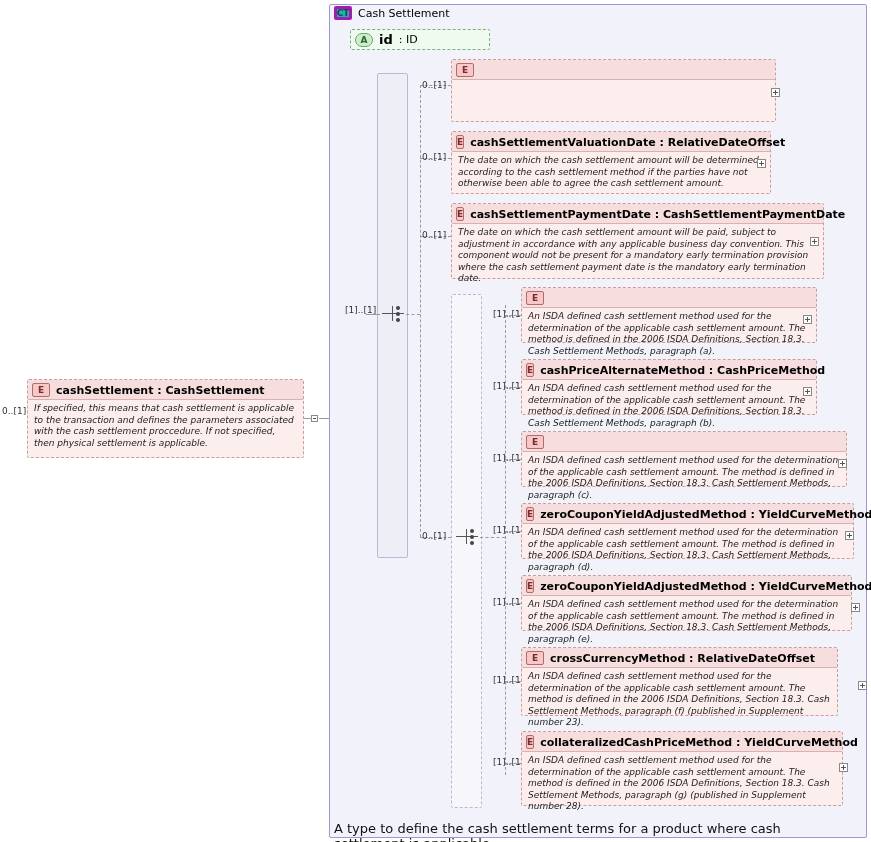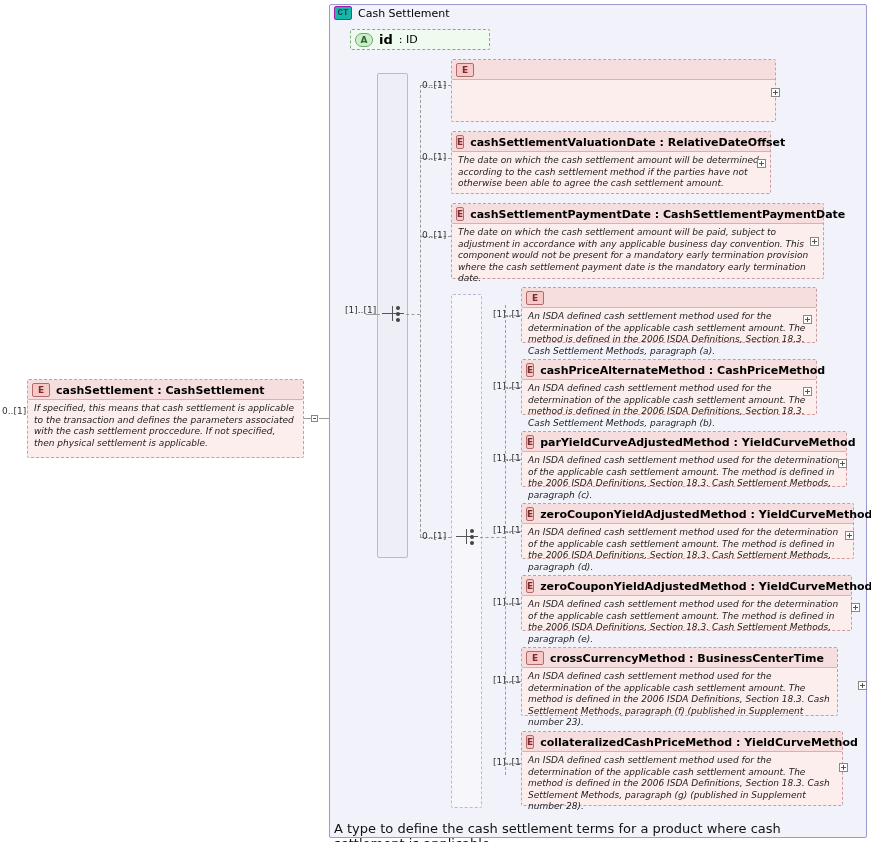--- a/index.html
+++ b/index.html
@@ -42,23 +42,22 @@
     align-items: center;
     justify-content: center;
     width: 18px; height: 14px;
     font-size: 9px;
     font-weight: bold;
     border-radius: 2px;
     box-sizing: border-box;
   }
   .tag-ct {
     background: #14b8a6;
-    border: 1px solid #a21caf;
+    border: 3px solid #a21caf;
     color: #333366;
-    font-family: Liberation Mono, monospace;
   }
   .tag-e {
     background: #f6c8c8;
     border: 1px solid #b36a6a;
     color: #7a2b2b;
   }
   .tag-a {
     background: #cfeccf;
     border: 1px solid #6aab6a;
     color: #2b6a2b;
@@ -313,21 +312,20 @@
     </div>
     <div class="elem-doc">An ISDA defined cash settlement method used for the determination of the applicable cash settlement amount. The method is defined in the 2006 ISDA Definitions, Section 18.3. Cash Settlement Methods, paragraph (b).</div>
   </div>
   <div class="plus" style="left:803px; top:387px;"></div>
 
   <div class="line dash-h" style="left:505px; top:459px; width:16px;"></div>
   <div class="card" style="left:493px; top:453px;">[1]..[1]</div>
   <div class="elem dashed" style="left:521px; top:431px; width:326px; height:56px;">
     <div class="elem-head">
       <span class="tag tag-e">E</span>
-      <span class="elem-name">parYieldCurveAdjustedMethod : YieldCurveMethod</span>
     </div>
     <div class="elem-doc">An ISDA defined cash settlement method used for the determination of the applicable cash settlement amount. The method is defined in the 2006 ISDA Definitions, Section 18.3. Cash Settlement Methods, paragraph (c).</div>
   </div>
   <div class="plus" style="left:838px; top:459px;"></div>
 
   <div class="line dash-h" style="left:505px; top:531px; width:16px;"></div>
   <div class="card" style="left:493px; top:525px;">[1]..[1]</div>
   <div class="elem dashed" style="left:521px; top:503px; width:333px; height:56px;">
     <div class="elem-head">
       <span class="tag tag-e">E</span>
@@ -346,21 +344,21 @@
     </div>
     <div class="elem-doc">An ISDA defined cash settlement method used for the determination of the applicable cash settlement amount. The method is defined in the 2006 ISDA Definitions, Section 18.3. Cash Settlement Methods, paragraph (e).</div>
   </div>
   <div class="plus" style="left:851px; top:603px;"></div>
 
   <div class="line dash-h" style="left:505px; top:681px; width:16px;"></div>
   <div class="card" style="left:493px; top:675px;">[1]..[1]</div>
   <div class="elem dashed" style="left:521px; top:647px; width:317px; height:69px;">
     <div class="elem-head">
       <span class="tag tag-e">E</span>
-      <span class="elem-name">crossCurrencyMethod : BusinessCenterTime</span>
+      <span class="elem-name">crossCurrencyMethod : RelativeDateOffset</span>
     </div>
     <div class="elem-doc">An ISDA defined cash settlement method used for the determination of the applicable cash settlement amount. The method is defined in the 2006 ISDA Definitions, Section 18.3. Cash Settlement Methods, paragraph (f) (published in Supplement number 23).</div>
   </div>
   <div class="plus" style="left:858px; top:681px;"></div>
 
   <div class="line dash-h" style="left:505px; top:763px; width:16px;"></div>
   <div class="card" style="left:493px; top:757px;">[1]..[1]</div>
   <div class="elem dashed" style="left:521px; top:731px; width:322px; height:75px;">
     <div class="elem-head">
       <span class="tag tag-e">E</span>

